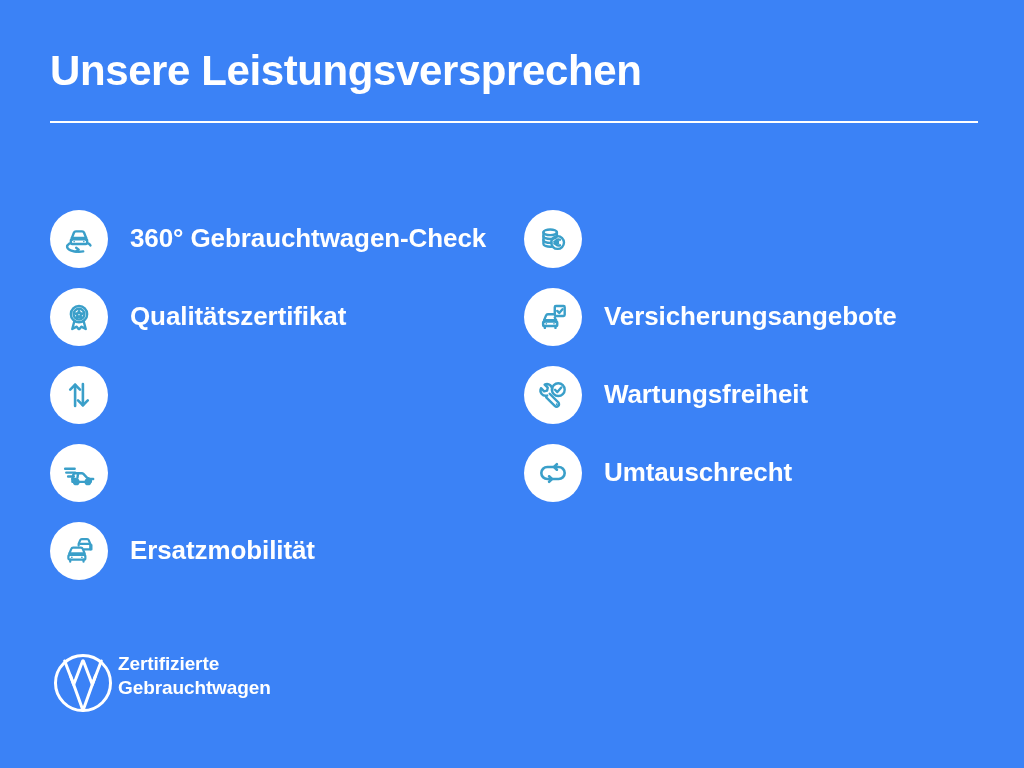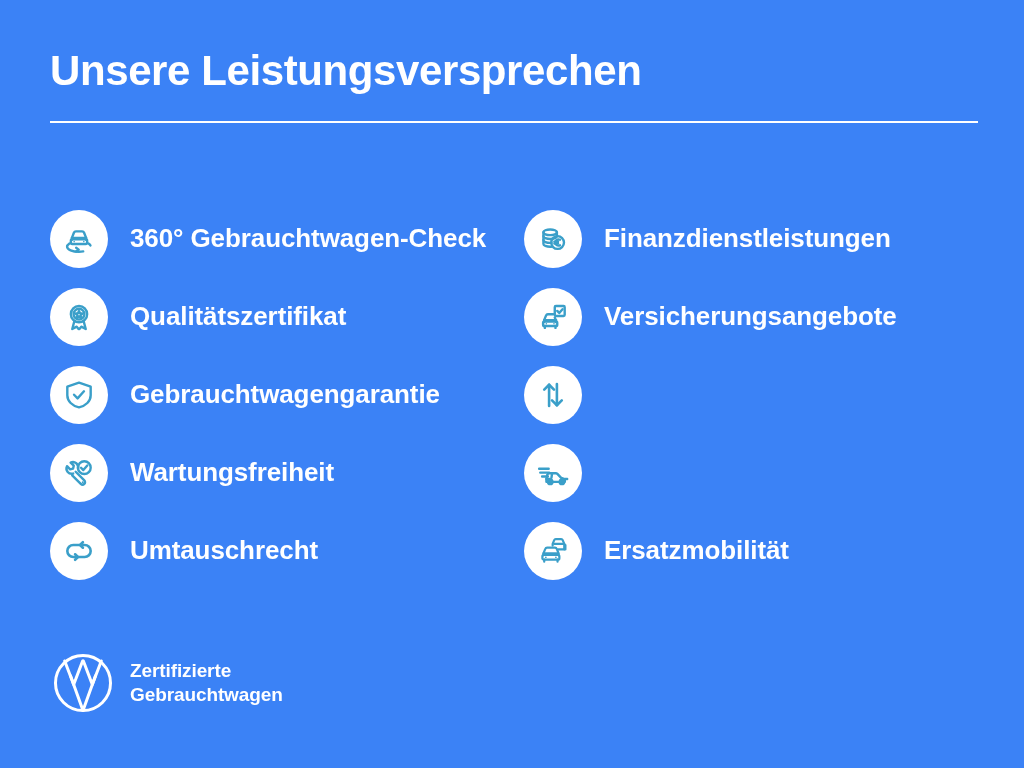--- a/index.html
+++ b/index.html
@@ -88,22 +88,21 @@
     line-height: 1.2;
     white-space: nowrap;
   }
 
   
   .brand {
     position: absolute;
     left: 52px;
     top: 652px;
     display: flex;
-    align-items: center;
-    gap: 16px;
+    gap: 4px;
   }
   .brand-mark {
     width: 62px;
     height: 62px;
     flex: 0 0 auto;
   }
   .brand-text {
     color: #ffffff;
     font-size: 19px;
     font-weight: 700;
@@ -147,21 +146,20 @@
         <svg viewBox="0 0 48 48" fill="none" stroke="#3a9fc9" stroke-width="2.4" stroke-linecap="round" stroke-linejoin="round">
           <ellipse cx="20" cy="14.5" rx="9.5" ry="4"></ellipse>
           <path d="M10.5 14.5v5.5c0 2.2 4.3 4 9.5 4s9.5-1.8 9.5-4v-5.5"></path>
           <path d="M10.5 20v5.5c0 2.2 4.3 4 9.5 4 .7 0 1.4 0 2-.1"></path>
           <path d="M10.5 25.5V31c0 2.2 4.3 4 9.5 4 .5 0 1 0 1.5-.05"></path>
           <circle cx="30.5" cy="29" r="9"></circle>
           <path d="M33.8 25.1a4.6 4.6 0 0 0-1.9-.4c-2.6 0-4.8 1.9-4.8 4.3s2.2 4.3 4.8 4.3c.7 0 1.3-.1 1.9-.4"></path>
           <path d="M25.9 27.7h5.2M25.9 30.3h5.2"></path>
         </svg>
       </span>
-      <span class="feature-label">Finanzdienstleistungen</span>
     </div>
 
     <div class="feature">
       <span class="feature-badge">
         <svg viewBox="0 0 48 48" fill="none" stroke="#3a9fc9" stroke-width="2.4" stroke-linecap="round" stroke-linejoin="round">
           <circle cx="24" cy="20" r="11.5"></circle>
           <circle cx="24" cy="20" r="7.6"></circle>
           <path d="M24 15.6l1.5 3 3.3.5-2.4 2.3.6 3.3-3-1.6-3 1.6.6-3.3-2.4-2.3 3.3-.5z"></path>
           <path d="M17.5 29.6l-3 11.4 6.3-3.4 2.6 3.2"></path>
           <path d="M30.5 29.6l3 11.4-6.3-3.4-2.6 3.2"></path>
@@ -180,29 +178,20 @@
           <path d="M11.5 28.4h17"></path>
           <rect x="10" y="30.4" width="20" height="6.4" rx="2"></rect>
           <circle cx="14.6" cy="33.6" r="1.1" fill="#3a9fc9" stroke="none"></circle>
           <circle cx="25.4" cy="33.6" r="1.1" fill="#3a9fc9" stroke="none"></circle>
           <path d="M12.5 36.8v2.6M27.5 36.8v2.6"></path>
         </svg>
       </span>
       <span class="feature-label">Versicherungsangebote</span>
     </div>
 
-    <div class="feature">
-      <span class="feature-badge">
-        <svg viewBox="0 0 48 48" fill="none" stroke="#3a9fc9" stroke-width="2.4" stroke-linecap="round" stroke-linejoin="round">
-          <path d="M24 6.5L7.5 12.2v12.2c0 8.4 7 14.9 16.5 17.1 9.5-2.2 16.5-8.7 16.5-17.1V12.2z"></path>
-          <path d="M17 23.6l5 5.2 9-10"></path>
-        </svg>
-      </span>
-      <span class="feature-label">Gebrauchtwagengarantie</span>
-    </div>
 
     <div class="feature">
       <span class="feature-badge">
         <svg viewBox="0 0 48 48" fill="none" stroke="#3a9fc9" stroke-width="2.6" stroke-linecap="round" stroke-linejoin="round">
           <path d="M18.5 39.5V9.5"></path>
           <path d="M11.6 16.4l6.9-6.9 6.9 6.9"></path>
           <path d="M29.5 8.5v30"></path>
           <path d="M22.6 31.6l6.9 6.9 6.9-6.9"></path>
         </svg>
       </span>

